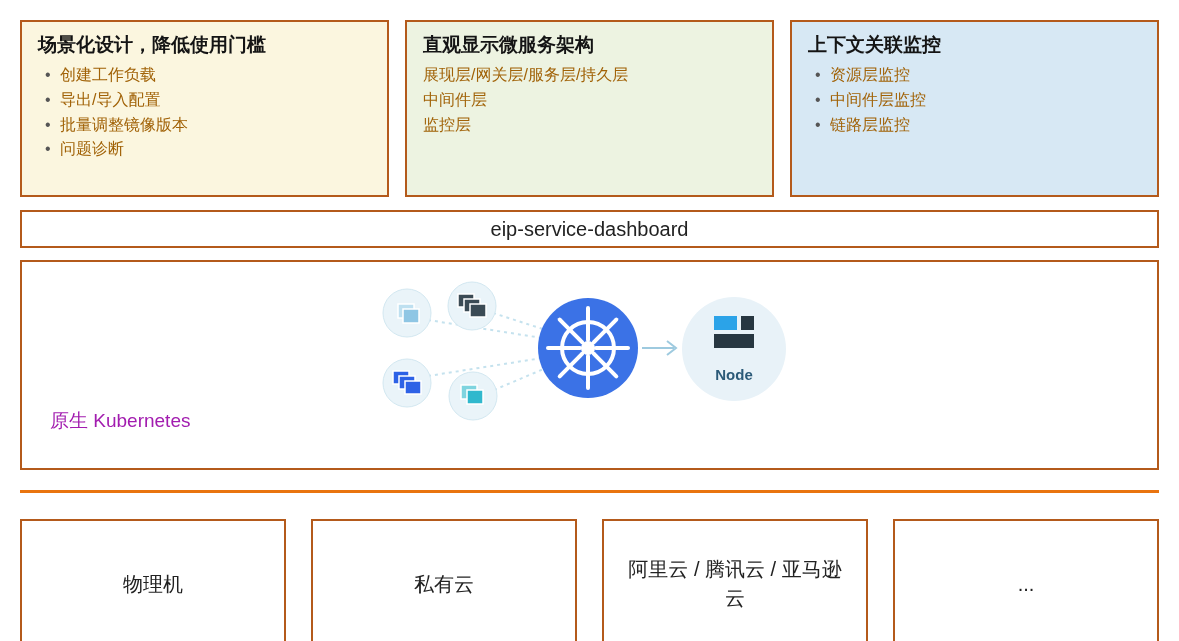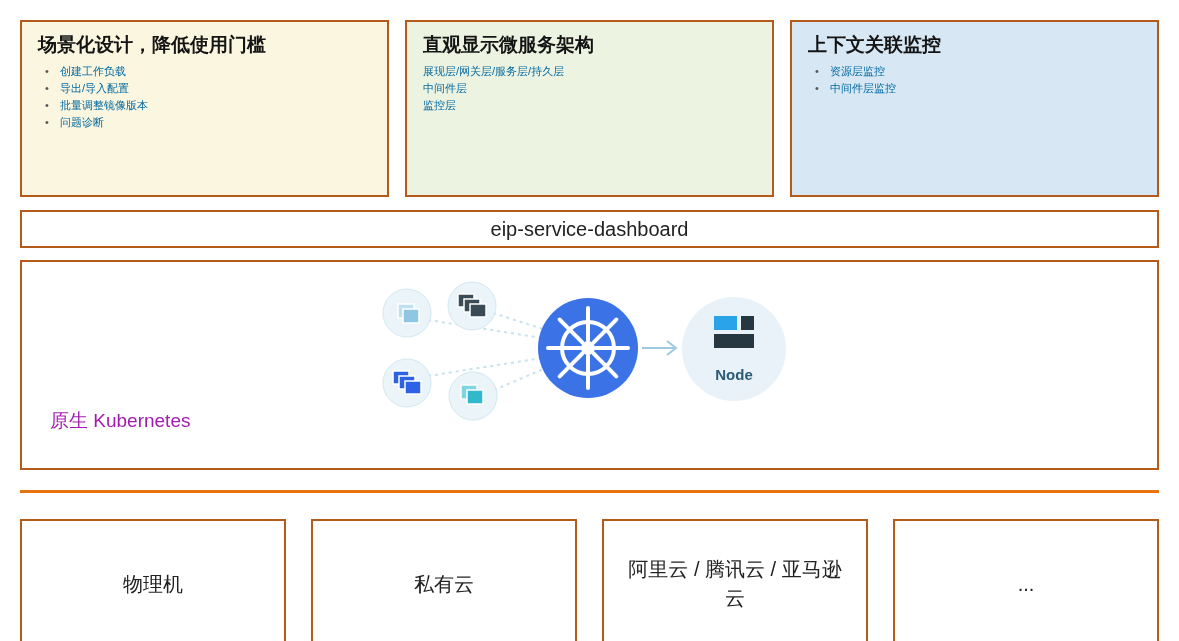--- a/index.html
+++ b/index.html
@@ -13,21 +13,21 @@
   .page { position: relative; width: 1179px; height: 641px; padding: 20px; }
 
   
   .feature-row { display: flex; gap: 16px; height: 177px; }
   .feature-box {
     flex: 1;
     border: 2px solid var(--border, #b45a1b);
     padding: 10px 16px;
   }
   .feature-title { font-size: 19px; font-weight: bold; color: #141414; margin-bottom: 5px; }
-  .feature-list { list-style: none; font-size: 11px; color: #0369a1; }
+  .feature-list { list-style: none; font-size: 16px; color: #a16207; }
   .feature-list li { line-height: 1.55; }
   .feature-list.bulleted li { position: relative; padding-left: 22px; }
   .feature-list.bulleted li::before { content: "•"; position: absolute; left: 7px; color: #555; }
 
   
   .dashboard-bar {
     margin-top: 13px; height: 38px;
     border: 2px solid var(--border, #b45a1b);
     display: flex; align-items: center; justify-content: center;
     font-size: 20px; color: #222;
@@ -81,20 +81,21 @@
           <li>展现层/网关层/服务层/持久层</li>
           <li>中间件层</li>
           <li>监控层</li>
         </ul>
     </div>
     <div class="feature-box" style="background-color: rgb(215, 232, 244);">
       <div class="feature-title">上下文关联监控</div>
       <ul class="feature-list bulleted">
           <li>资源层监控</li>
           <li>中间件层监控</li>
+          <li>链路层监控</li>
         </ul>
     </div>
   </div>
 
   <div class="dashboard-bar">
     <span>eip-service-dashboard</span>
   </div>
 
   <div class="k8s-box">
     <svg width="420" height="170" viewBox="0 0 420 170" aria-hidden="true">

